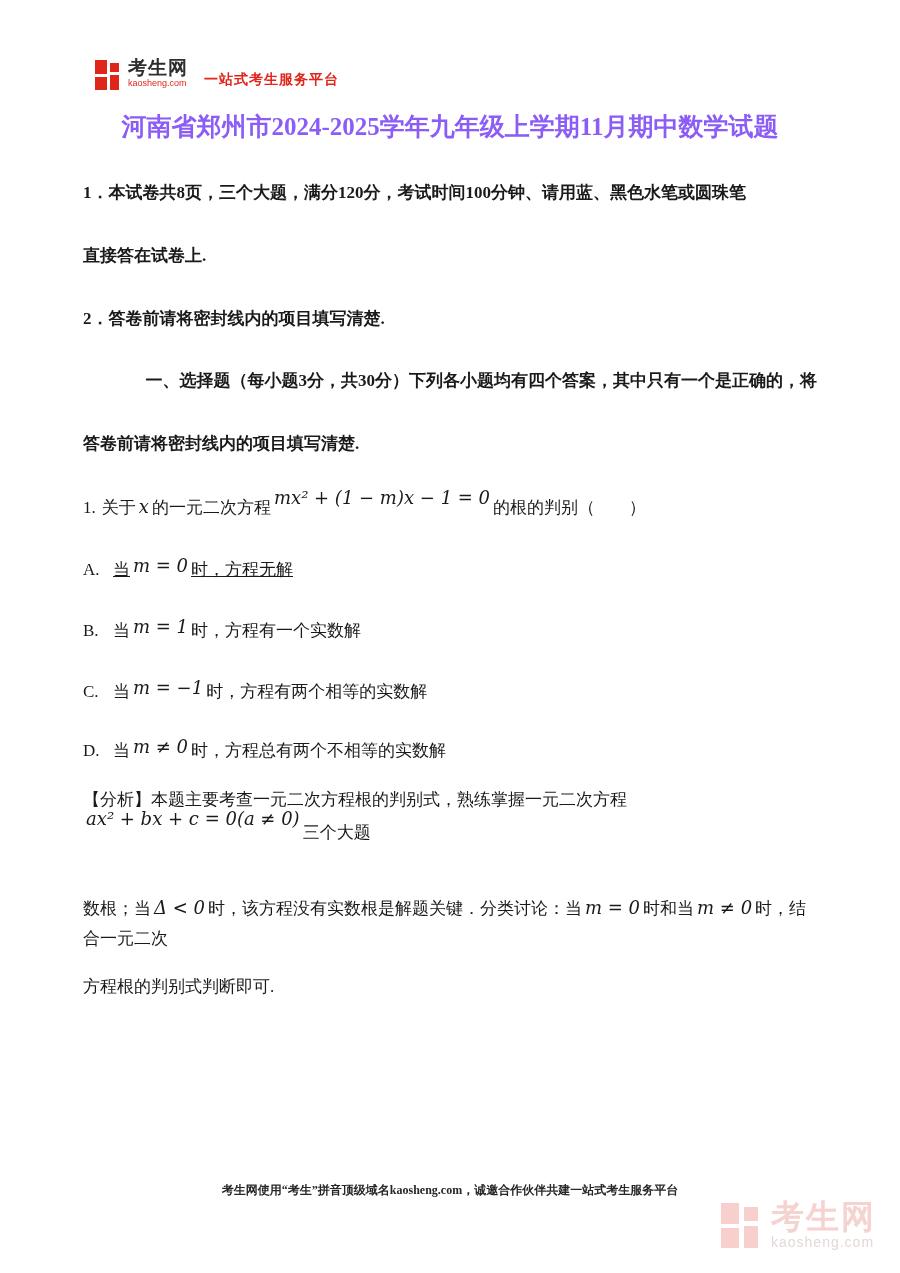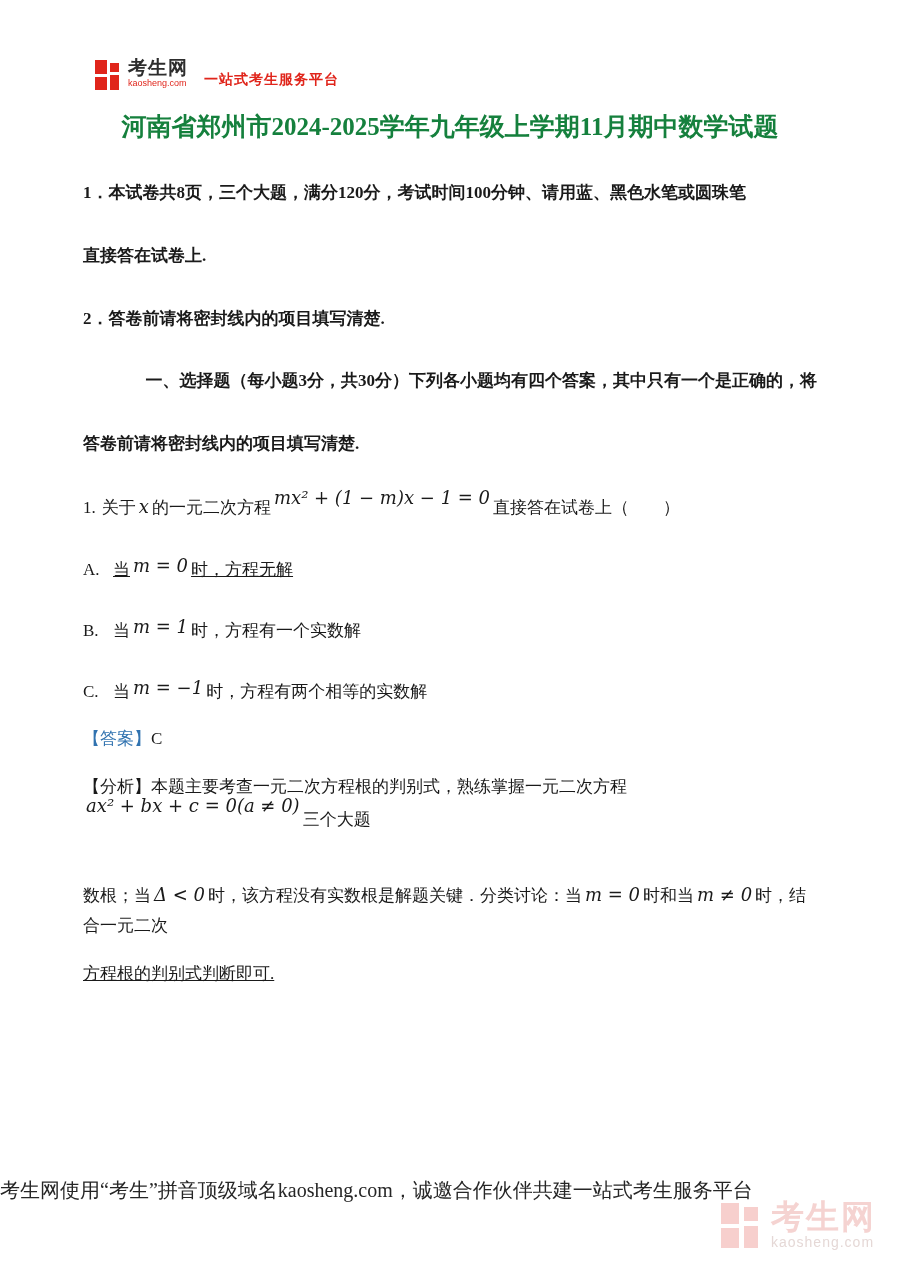--- a/index.html
+++ b/index.html
@@ -15,21 +15,21 @@
   .mark .b3{left:15px;top:5px;width:9px;height:9px;}
   .mark .b4{left:15px;top:17px;width:9px;height:15px;}
   .brand-text{margin-left:5px;}
   .brand-name{font-size:19px;font-weight:bold;color:#2d2d2d;line-height:20px;letter-spacing:1px;
               font-family:"Liberation Sans",sans-serif;}
   .brand-domain{font-size:9px;color:#e0251b;line-height:10px;font-family:"Liberation Sans",sans-serif;}
   .tagline{margin-left:16px;margin-top:13px;color:#e0251b;font-size:14px;font-weight:bold;
            font-family:"Liberation Sans",sans-serif;letter-spacing:1px;}
 
   
-  .title{margin:110px 0 0;text-align:center;font-size:25px;line-height:34px;font-weight:bold;color:#15803d;}
+  .title{margin:110px 0 0;text-align:center;font-size:25px;line-height:34px;font-weight:bold;color:#8b5cf6;}
 
   
   .doc{padding:0 83px;}
   .doc p{margin:0;font-size:17px;line-height:30px;color:#1a1a1a;}
   .b{font-weight:bold;}
   .math{font-family:"DejaVu Serif",serif;font-style:italic;font-size:18px;margin:0 3px;white-space:nowrap;}
   .r3{position:relative;top:-3px;display:inline-block;}
   .r9{position:relative;top:-9px;display:inline-block;}
   .r13{position:relative;top:-13px;display:inline-block;}
   .blue{color:#3173b0;}
@@ -44,25 +44,25 @@
   .p-sec2{margin-top:33px !important;}
   .p-q1{margin-top:32px !important;line-height:32px !important;}
   .p-optA{margin-top:30px !important;text-decoration:underline;}
   .p-opt{margin-top:30px !important;}
   .p-optD{margin-top:28px !important;}
   .p-ans{margin-top:18px !important;line-height:28px !important;}
   .p-jx{margin-top:6px !important;line-height:28px !important;}
   .p-a1{margin-top:18px !important;line-height:32px !important;}
   .p-a2{margin-top:32px !important;line-height:34px !important;}
   .p-a3{margin-top:44px !important;}
-  .p-a4{margin-top:18px !important;text-decoration:underline;}
+  .p-a4{margin-top:18px !important;}
 
   
-  .footer{position:absolute;left:0;right:0;top:1176px;
-          font-size:20px;line-height:28px;color:#262626;}
+  .footer{position:absolute;left:0;right:0;top:1176px;text-align:center;
+          font-size:12px;line-height:28px;color:#262626;font-weight:bold;}
 
   
   .watermark{position:absolute;top:1200px;right:24px;display:flex;align-items:flex-start;}
   .wm-mark{position:relative;width:44px;height:52px;flex:0 0 auto;}
   .wm-mark i{position:absolute;background:#f7cfcd;}
   .wm-mark .b1{left:0;top:3px;width:18px;height:21px;}
   .wm-mark .b2{left:0;top:28px;width:18px;height:20px;}
   .wm-mark .b3{left:23px;top:7px;width:14px;height:14px;}
   .wm-mark .b4{left:23px;top:26px;width:14px;height:22px;}
   .wm-text{margin-left:6px;}
@@ -99,39 +99,39 @@
 
     <p class="b p-n1b">直接答在试卷上.</p>
 
     <p class="b p-n2">2．答卷前请将密封线内的项目填写清楚.</p>
 
     <p class="b p-sec1">一、选择题（每小题3分，共30分）下列各小题均有四个答案，其中只有一个是正确的，将</p>
 
     <p class="b p-sec2">答卷前请将密封线内的项目填写清楚.</p>
 
     <p class="p-q1">
-      <span class="q-num">1.</span><span>关于</span><span class="math">x</span><span>的一元二次方程</span><span class="math r9">mx² + (1 − m)x − 1 = 0</span><span>直接答在试卷上（　　）</span>
+      <span class="q-num">1.</span><span>关于</span><span class="math">x</span><span>的一元二次方程</span><span class="math r9">mx² + (1 − m)x − 1 = 0</span><span>的根的判别（　　）</span>
     </p>
 
     <p class="p-optA">
       <span class="opt-label">A.</span><span>当</span><span class="math r3">m = 0</span><span>时，方程无解</span>
     </p>
 
     <p class="p-opt">
       <span class="opt-label">B.</span><span>当</span><span class="math r3">m = 1</span><span>时，方程有一个实数解</span>
     </p>
 
     <p class="p-opt">
       <span class="opt-label">C.</span><span>当</span><span class="math r3">m = −1</span><span>时，方程有两个相等的实数解</span>
     </p>
 
+    <p class="p-optD">
+      <span class="opt-label">D.</span><span>当</span><span class="math r3">m ≠ 0</span><span>时，方程总有两个不相等的实数解</span>
+    </p>
 
-    <p class="p-ans">
-      <span class="blue">【答案】</span><span>C</span>
-    </p>
 
 
     <p class="p-a1">
       <span>【分析】本题主要考查一元二次方程根的判别式，熟练掌握一元二次方程</span><span class="math r13">ax² + bx + c = 0(a ≠ 0)</span><span>三个大题</span>
     </p>
 
 
     <p class="p-a3">
       <span>数根；当</span><span class="math">Δ &lt; 0</span><span>时，该方程没有实数根是解题关键．分类讨论：当</span><span class="math">m = 0</span><span>时和当</span><span class="math">m ≠ 0</span><span>时，结合一元二次</span>
     </p>

